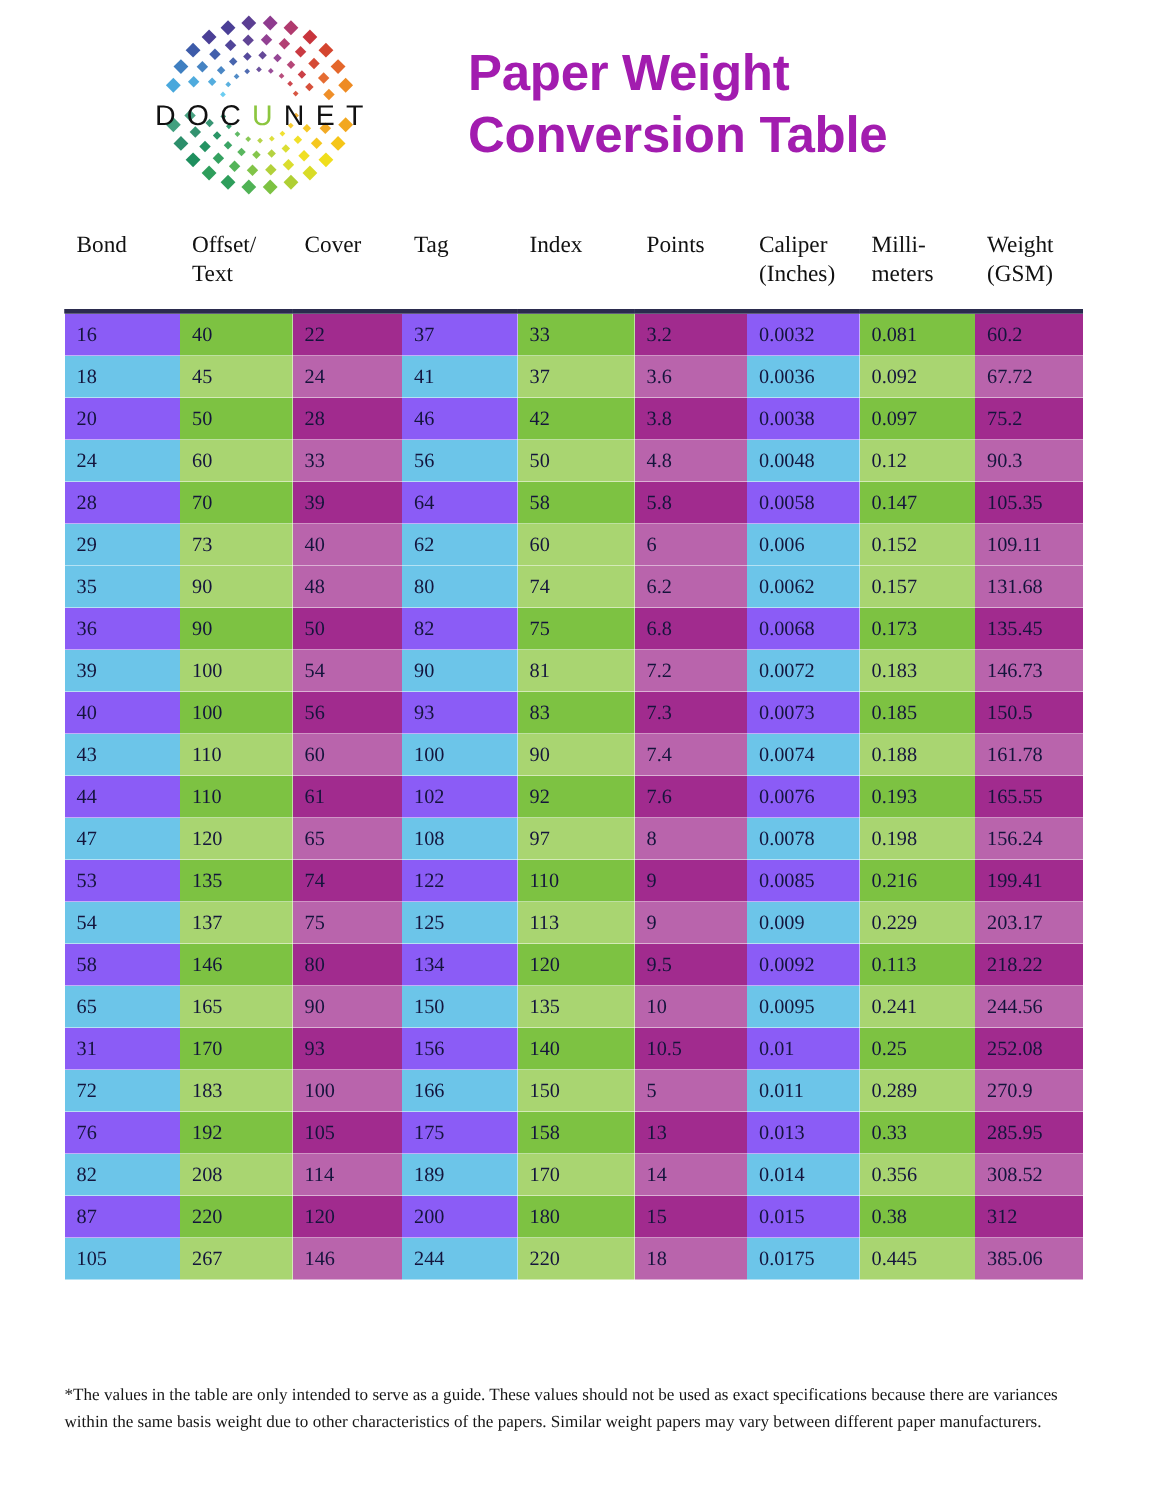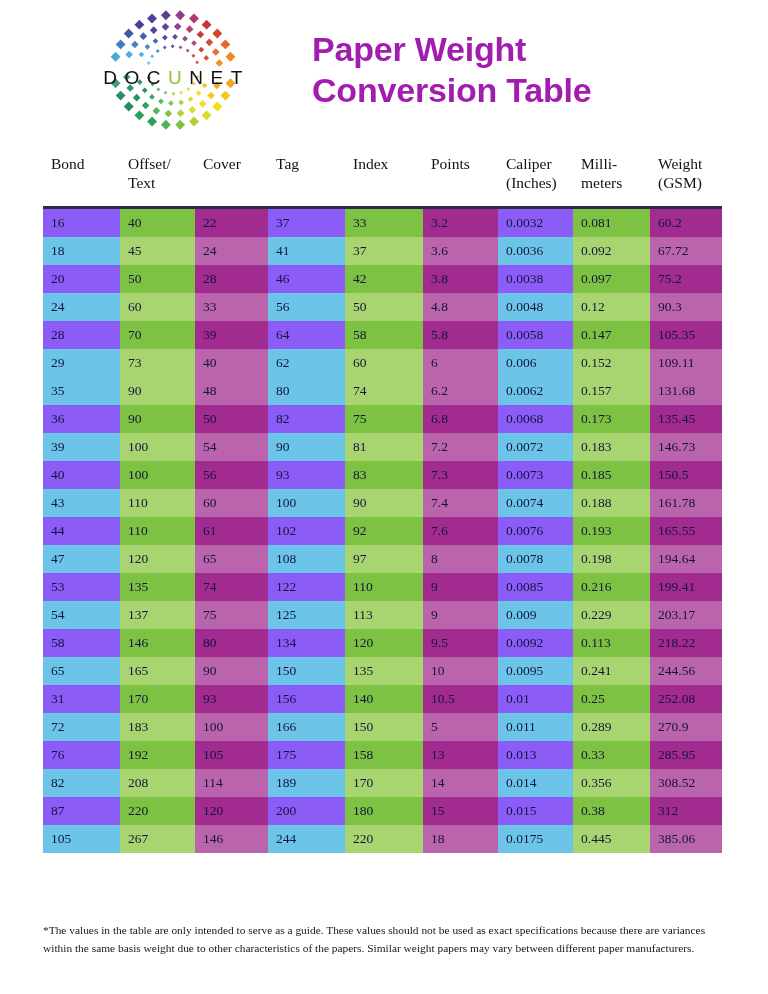--- a/index.html
+++ b/index.html
@@ -376,21 +376,21 @@
           </tr>
           <tr>
             <td class="blueB">47</td>
             <td class="greenB">120</td>
             <td class="magB">65</td>
             <td class="blueB">108</td>
             <td class="greenB">97</td>
             <td class="magB">8</td>
             <td class="blueB">0.0078</td>
             <td class="greenB">0.198</td>
-            <td class="magB">194.64</td>
+            <td class="magB">156.24</td>
           </tr>
           <tr>
             <td class="blueA">53</td>
             <td class="greenA">135</td>
             <td class="magA">74</td>
             <td class="blueA">122</td>
             <td class="greenA">110</td>
             <td class="magA">9</td>
             <td class="blueA">0.0085</td>
             <td class="greenA">0.216</td>

